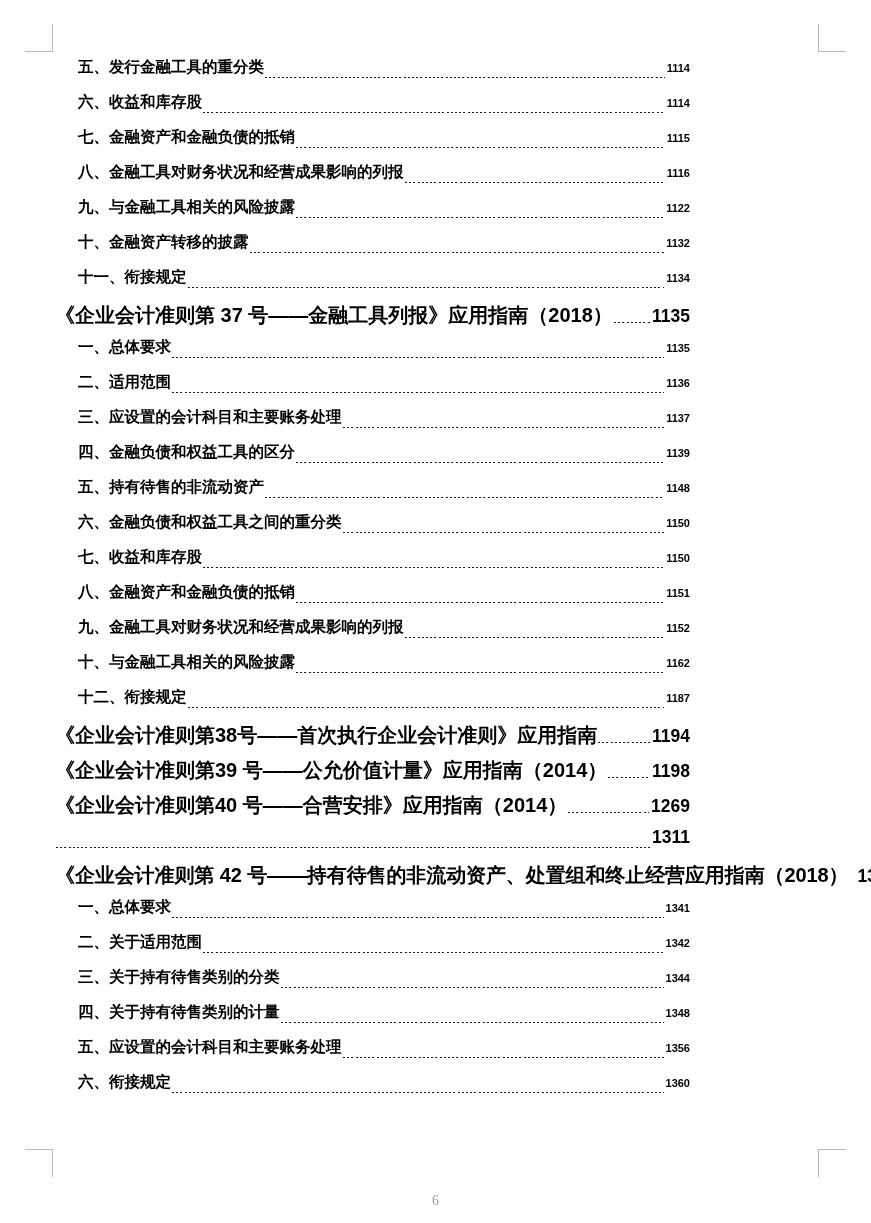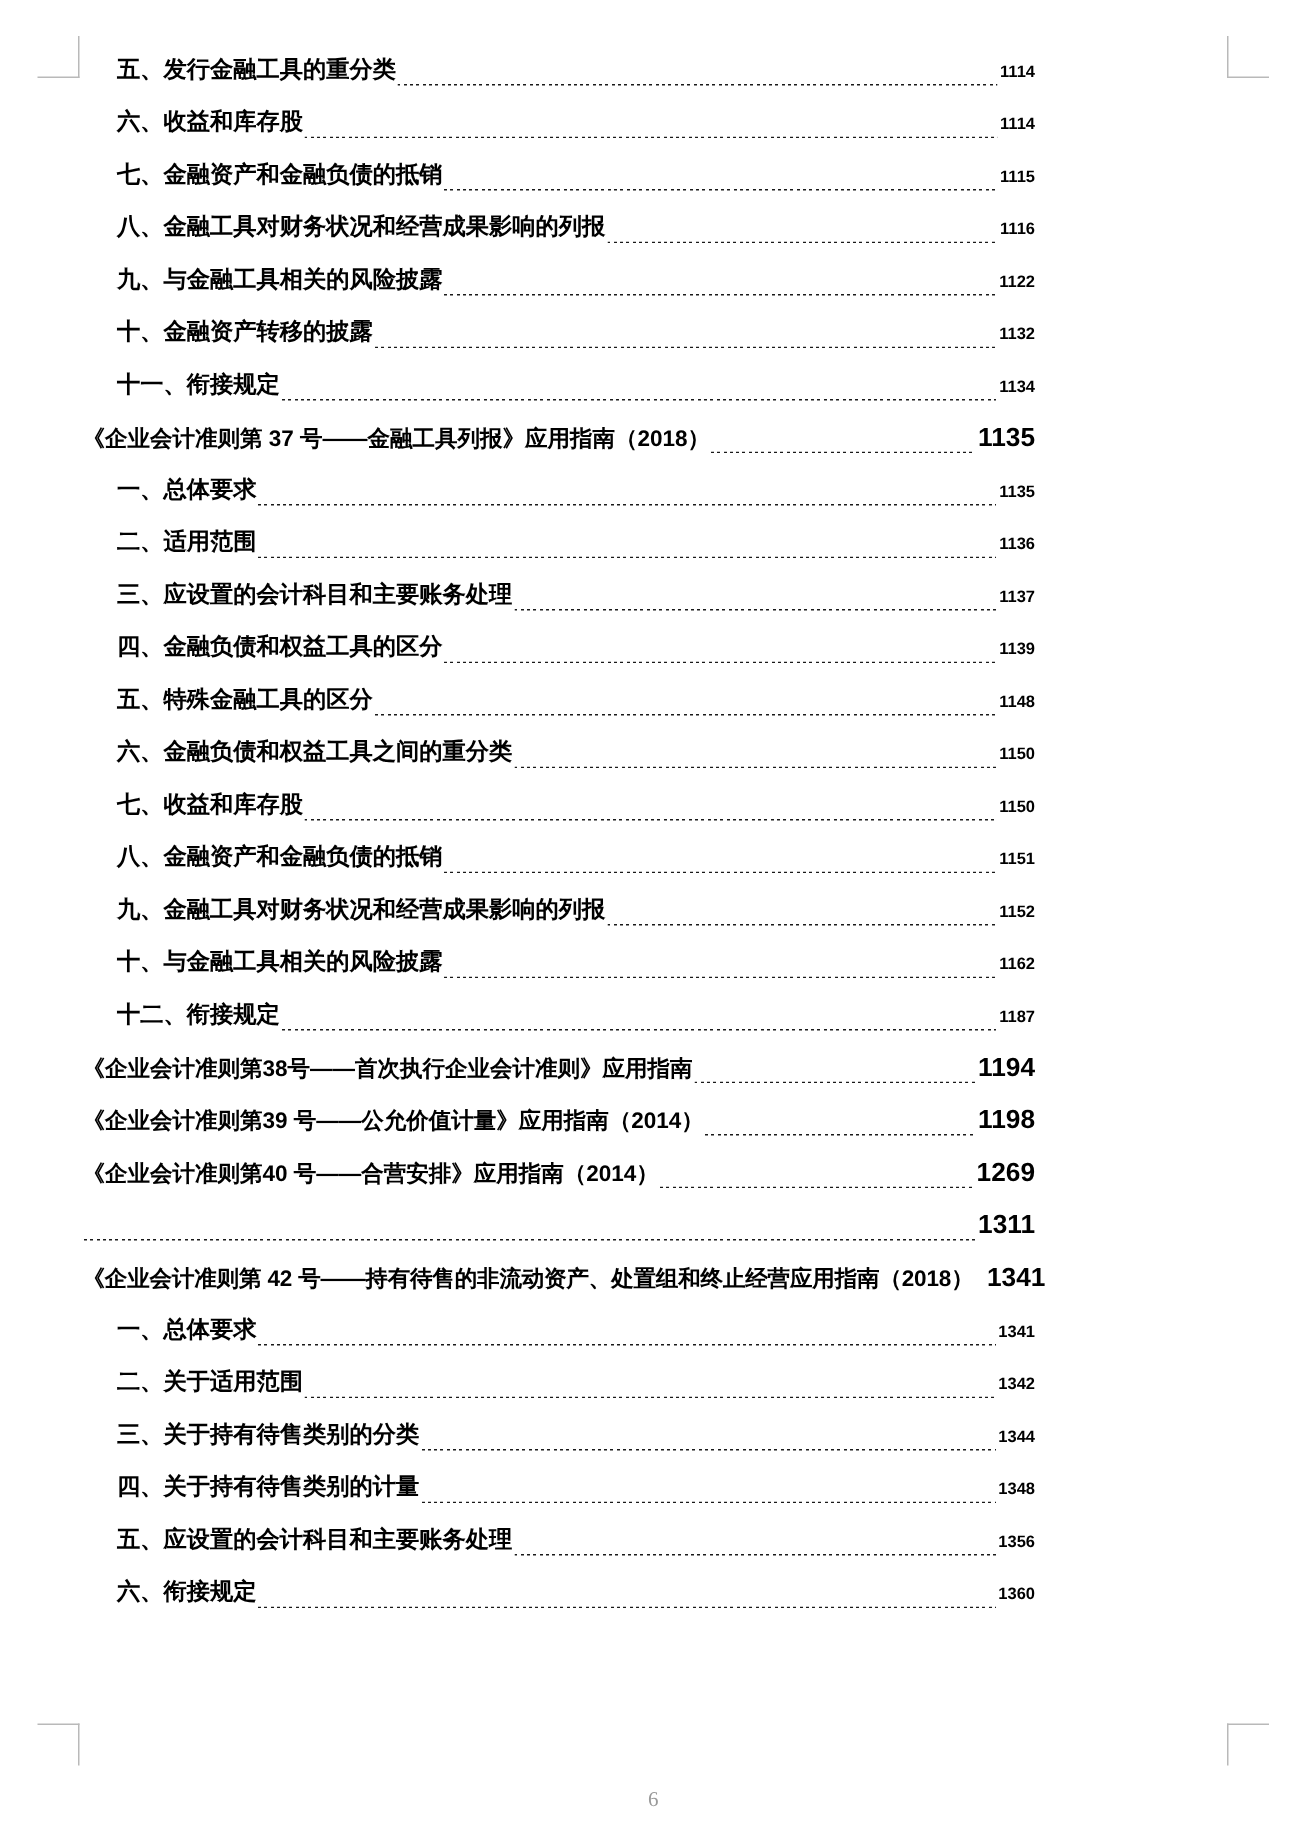--- a/index.html
+++ b/index.html
@@ -46,21 +46,21 @@
   .crop-bl .v { right: 0; bottom: 0; }
 
   .crop-br { left: 818px; top: 1149px; }
   .crop-br .h { right: 0; top: 0; }
   .crop-br .v { left: 0; bottom: 0; }
 
   
   #toc {
     position: absolute;
     left: 0;
-    top: 36px;
+    top: 57px;
     width: 758px;
   }
 
   .toc-row {
     display: flex;
     align-items: baseline;
     height: 35px;
     box-sizing: border-box;
     padding-right: 68px;
     white-space: nowrap;
@@ -102,21 +102,21 @@
     font-weight: bold;
     text-align: right;
     padding-left: 1px;
   }
 
   
   .level-1 {
     padding-left: 55px;
     font-size: 17.5px;
   }
-  .level-1 .toc-title { font-size: 15px; }
+  .level-1 .toc-title { font-size: 20px; }
   .level-1 .toc-page  { font-size: 17.5px; }
 
   
   .level-2 {
     padding-left: 78px;
     font-size: 15.5px;
   }
   .level-2 .toc-title { font-size: 15.5px; }
   .level-2 .toc-page  { font-size: 11px; }
 
@@ -210,21 +210,21 @@
       <span class="toc-title">三、应设置的会计科目和主要账务处理</span>
       <span class="toc-leader"></span>
       <span class="toc-page">1137</span>
     </div>
     <div class="toc-row level-2">
       <span class="toc-title">四、金融负债和权益工具的区分</span>
       <span class="toc-leader"></span>
       <span class="toc-page">1139</span>
     </div>
     <div class="toc-row level-2">
-      <span class="toc-title">五、特殊金融工具的区分</span>
+      <span class="toc-title">五、持有待售的非流动资产</span>
       <span class="toc-leader"></span>
       <span class="toc-page">1148</span>
     </div>
     <div class="toc-row level-2">
       <span class="toc-title">六、金融负债和权益工具之间的重分类</span>
       <span class="toc-leader"></span>
       <span class="toc-page">1150</span>
     </div>
     <div class="toc-row level-2">
       <span class="toc-title">七、收益和库存股</span>

